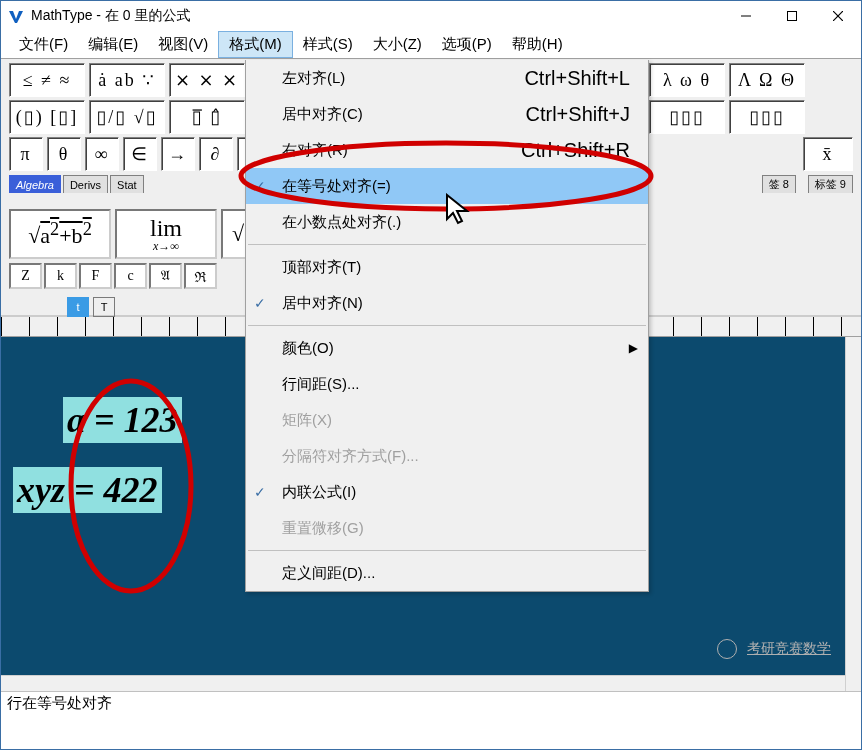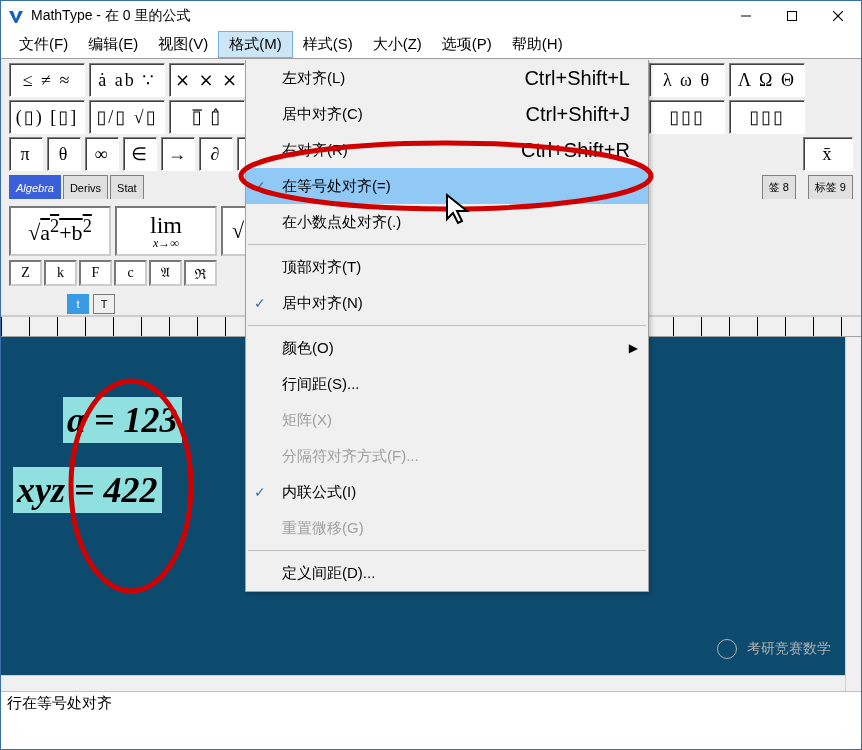--- a/index.html
+++ b/index.html
@@ -58,28 +58,28 @@
     box-shadow: inset 1px 1px 0 #404040;
     height: 34px;
     display: inline-flex; align-items: center; justify-content: center;
     font-family: "Cambria Math", "Times New Roman", serif;
     font-size: 18px;
     padding: 0 4px;
     letter-spacing: 2px;
   }
   .tabrow { display: flex; gap: 2px; margin-top: 4px; }
   .tab {
-    height: 24px; font-size: 11px;
+    height: 18px; font-size: 11px;
     padding: 0 6px;
     border: 1px solid #808080; border-bottom: none;
     background: #e0e0e0;
     display: flex; align-items: center;
   }
   .tab.alg { background: #3a5fd9; color: #fff; font-style: italic; border-color:#3a5fd9;}
-  .bigtemplates { display: flex; gap: 4px; margin-top: 7px; }
+  .bigtemplates { display: flex; gap: 4px; margin-top: 16px; }
   .bigcell {
     width: 102px; height: 50px;
     border: 2px inset #ccc;
     background: #fff;
     display: flex; align-items: center; justify-content: center;
     font-family: "Cambria Math", "Times New Roman", serif;
     font-size: 22px;
   }
   .smallrow { display: flex; gap: 2px; margin-top: 4px; }
   .smallcell {
@@ -131,21 +131,21 @@
     padding: 0 6px;
     font-size: 15px;
     border-top: 1px solid #c0c0c0;
   }
   .watermark {
     position: absolute;
     right: 30px;
     bottom: 32px;
     color: #b0b0b0;
     font-size: 14px;
-    display: flex; align-items: center; gap: 10px;
+    display: flex; align-items: center; gap: 10px; text-decoration: underline;
   }
   .watermark .wmicon {
     width: 20px; height: 20px; border-radius: 50%;
     border: 1px solid #b0b0b0;
     display: inline-block;
   }
   .scrolltrack-v {
     position: absolute; right: 0; top: 0; bottom: 0;
     width: 16px; background: #f0f0f0;
     border-left: 1px solid #d0d0d0;

